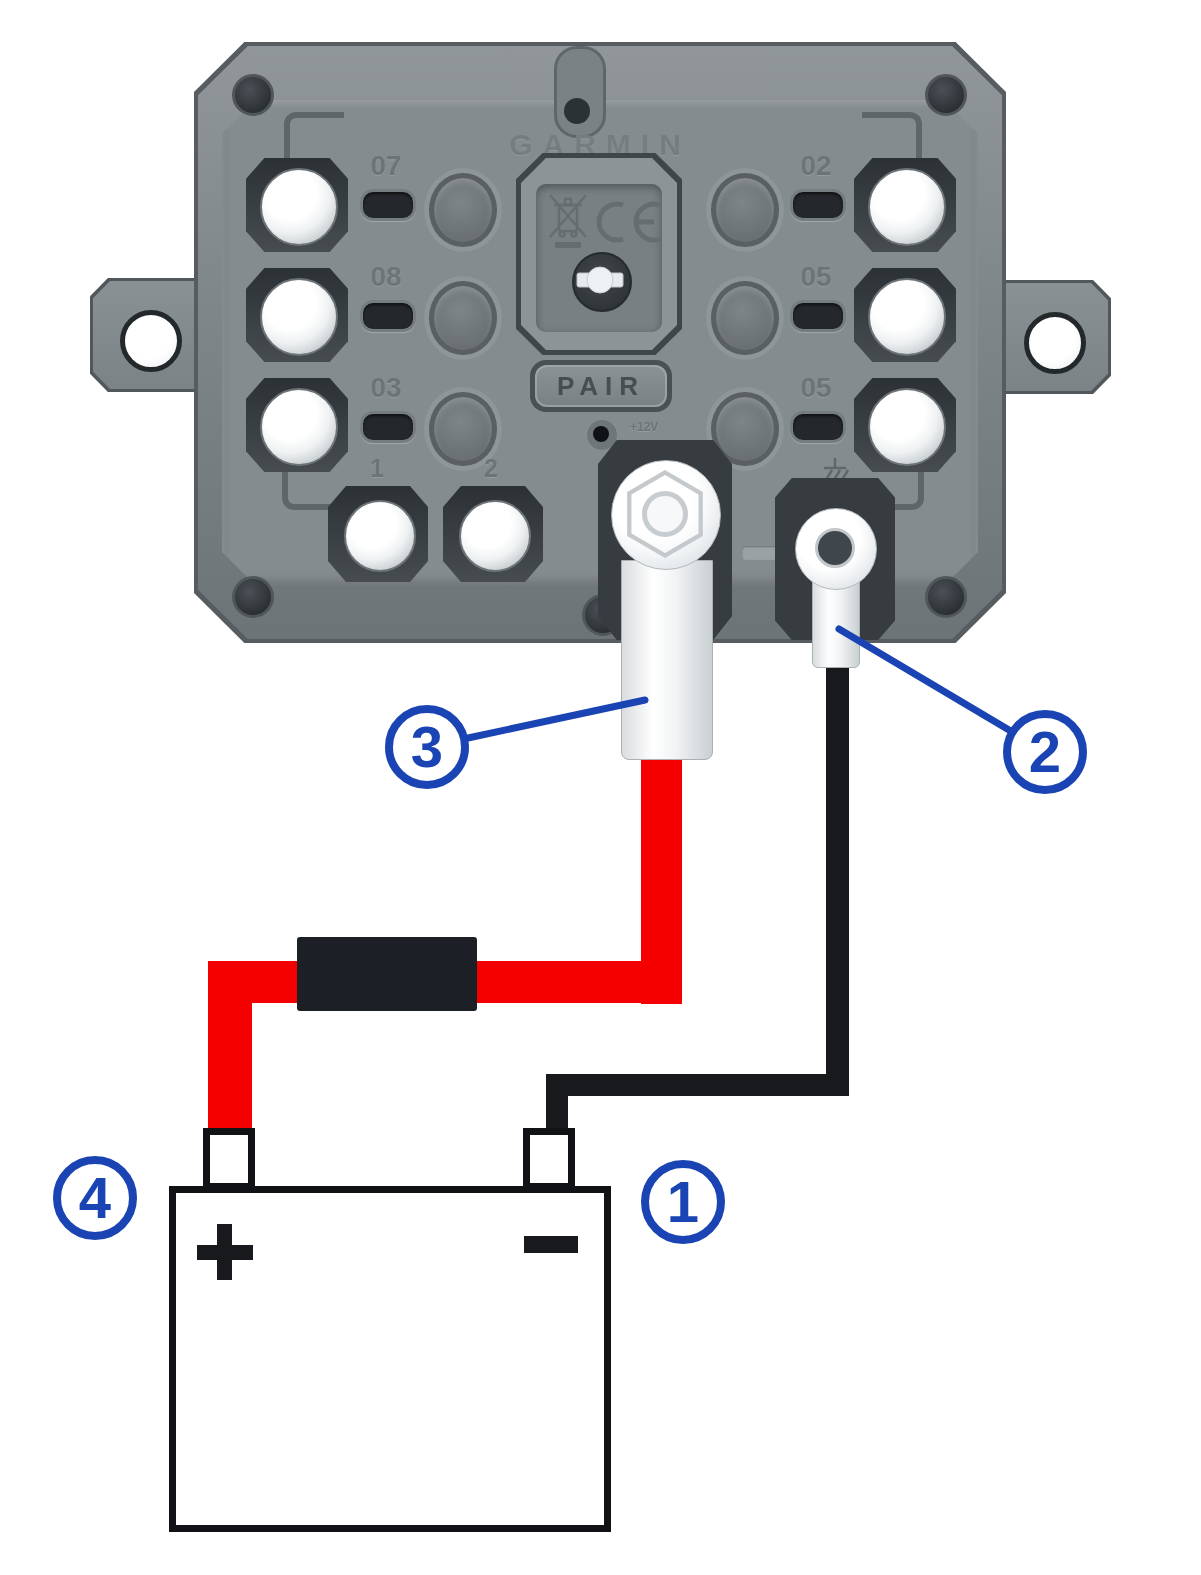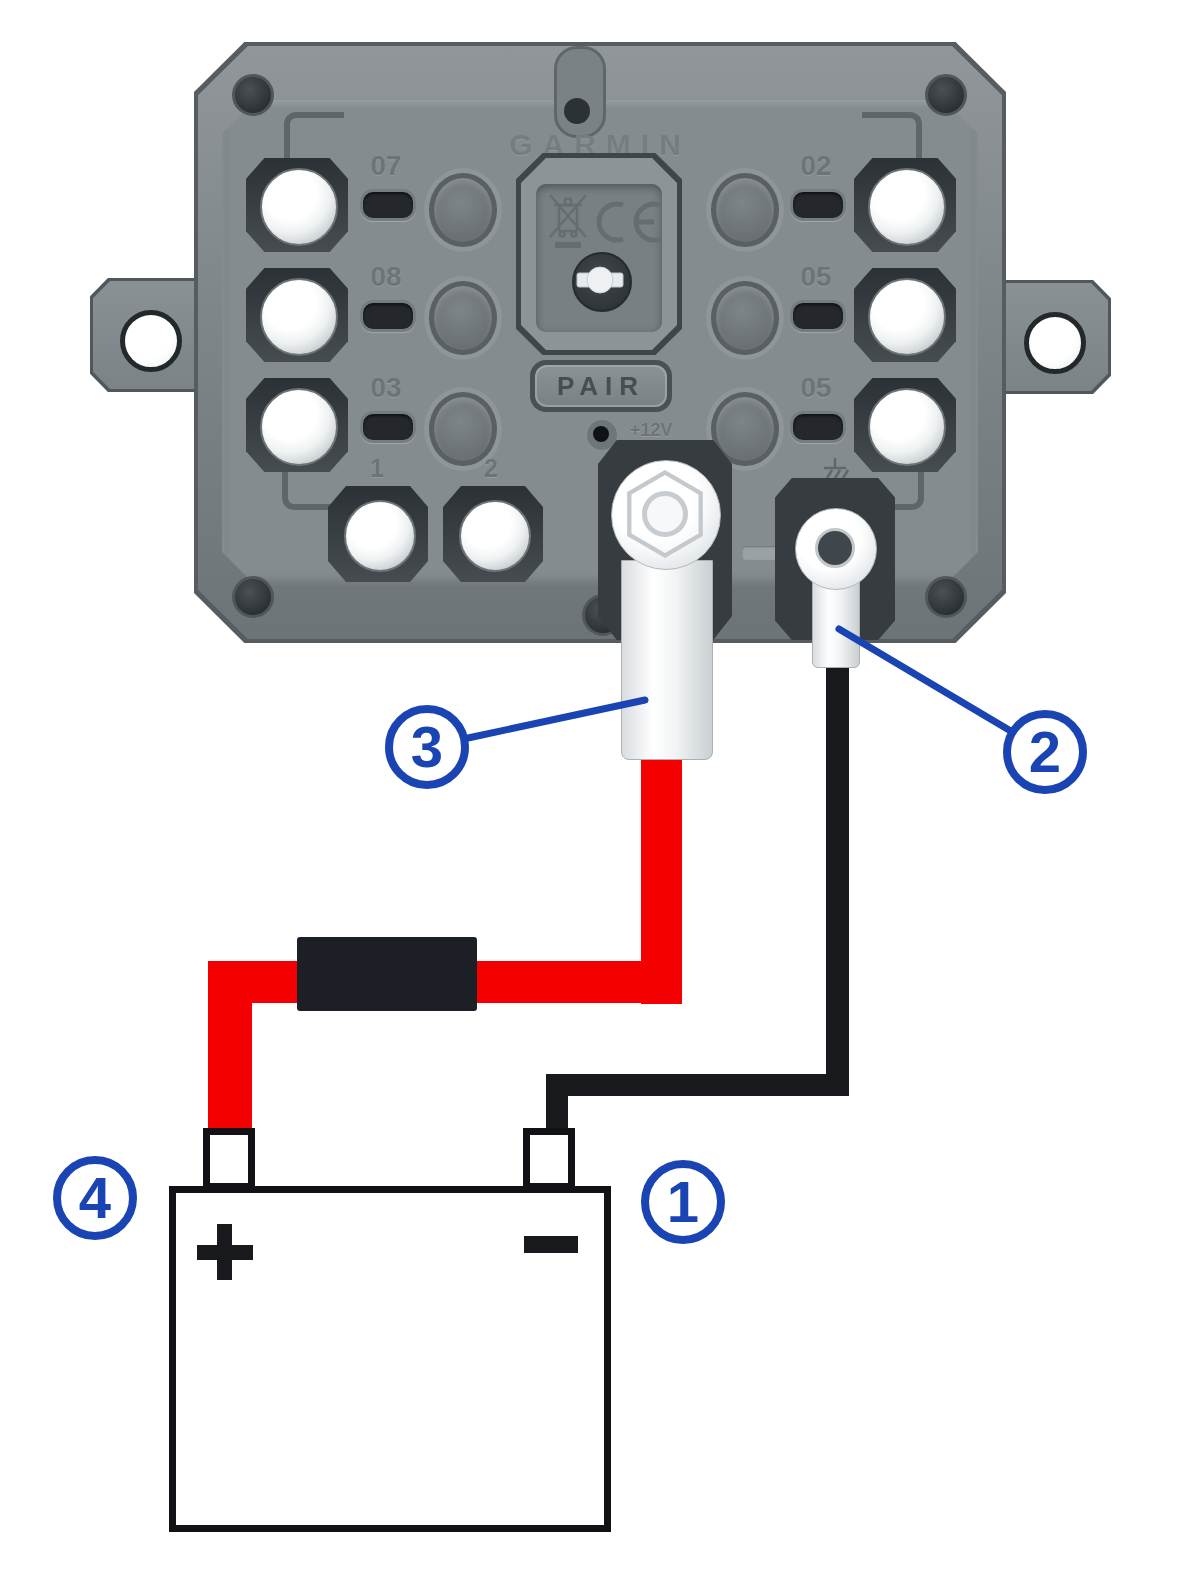--- a/index.html
+++ b/index.html
@@ -158,21 +158,21 @@
     <svg class="abs" style="left:576px;top:266px;" width="48" height="28" viewBox="0 0 48 28">
       <rect x="1" y="7" width="46" height="14" rx="2" fill="#e7ebed" stroke="#bdc3c6" stroke-width="1"></rect>
       <circle cx="24" cy="14" r="13" fill="#eef1f3" stroke="#c6ccce" stroke-width="1"></circle>
     </svg>
 
     <div class="abs pair-outline" style="left:530px;top:360px;width:142px;height:52px;"></div>
     <div class="abs pair-face" style="left:535px;top:365px;width:132px;height:42px;">PAIR</div>
 
     <div class="abs led-outer" style="left:585px;top:418px;width:30px;height:30px;"></div>
     <div class="abs led-inner" style="left:593px;top:426px;width:16px;height:16px;"></div>
-    <div class="abs engraved" style="left:630px;top:420px;font-size:18px;">+12V</div>
+    <div class="abs engraved" style="left:630px;top:420px;font-size:12px;">+12V</div>
 
     <div class="abs engraved" style="left:362px;top:454px;width:30px;text-align:center;font-size:25px;">1</div>
     <div class="abs engraved" style="left:476px;top:454px;width:30px;text-align:center;font-size:25px;">2</div>
     <div class="abs socket" style="left:328px;top:486px;width:100px;height:96px;"></div>
     <div class="abs socket" style="left:443px;top:486px;width:100px;height:96px;"></div>
     <div class="abs terminal" style="left:344px;top:500px;width:68px;height:68px;"></div>
     <div class="abs terminal" style="left:459px;top:500px;width:68px;height:68px;"></div>
 
     <div class="abs" style="left:742px;top:546px;width:42px;height:14px;border-radius:4px;background:#9ba2a5;box-shadow:inset 0 1px 2px rgba(0,0,0,.3);"></div>
     <svg class="abs" style="left:818px;top:456px;" width="34" height="32" viewBox="0 0 34 32">

